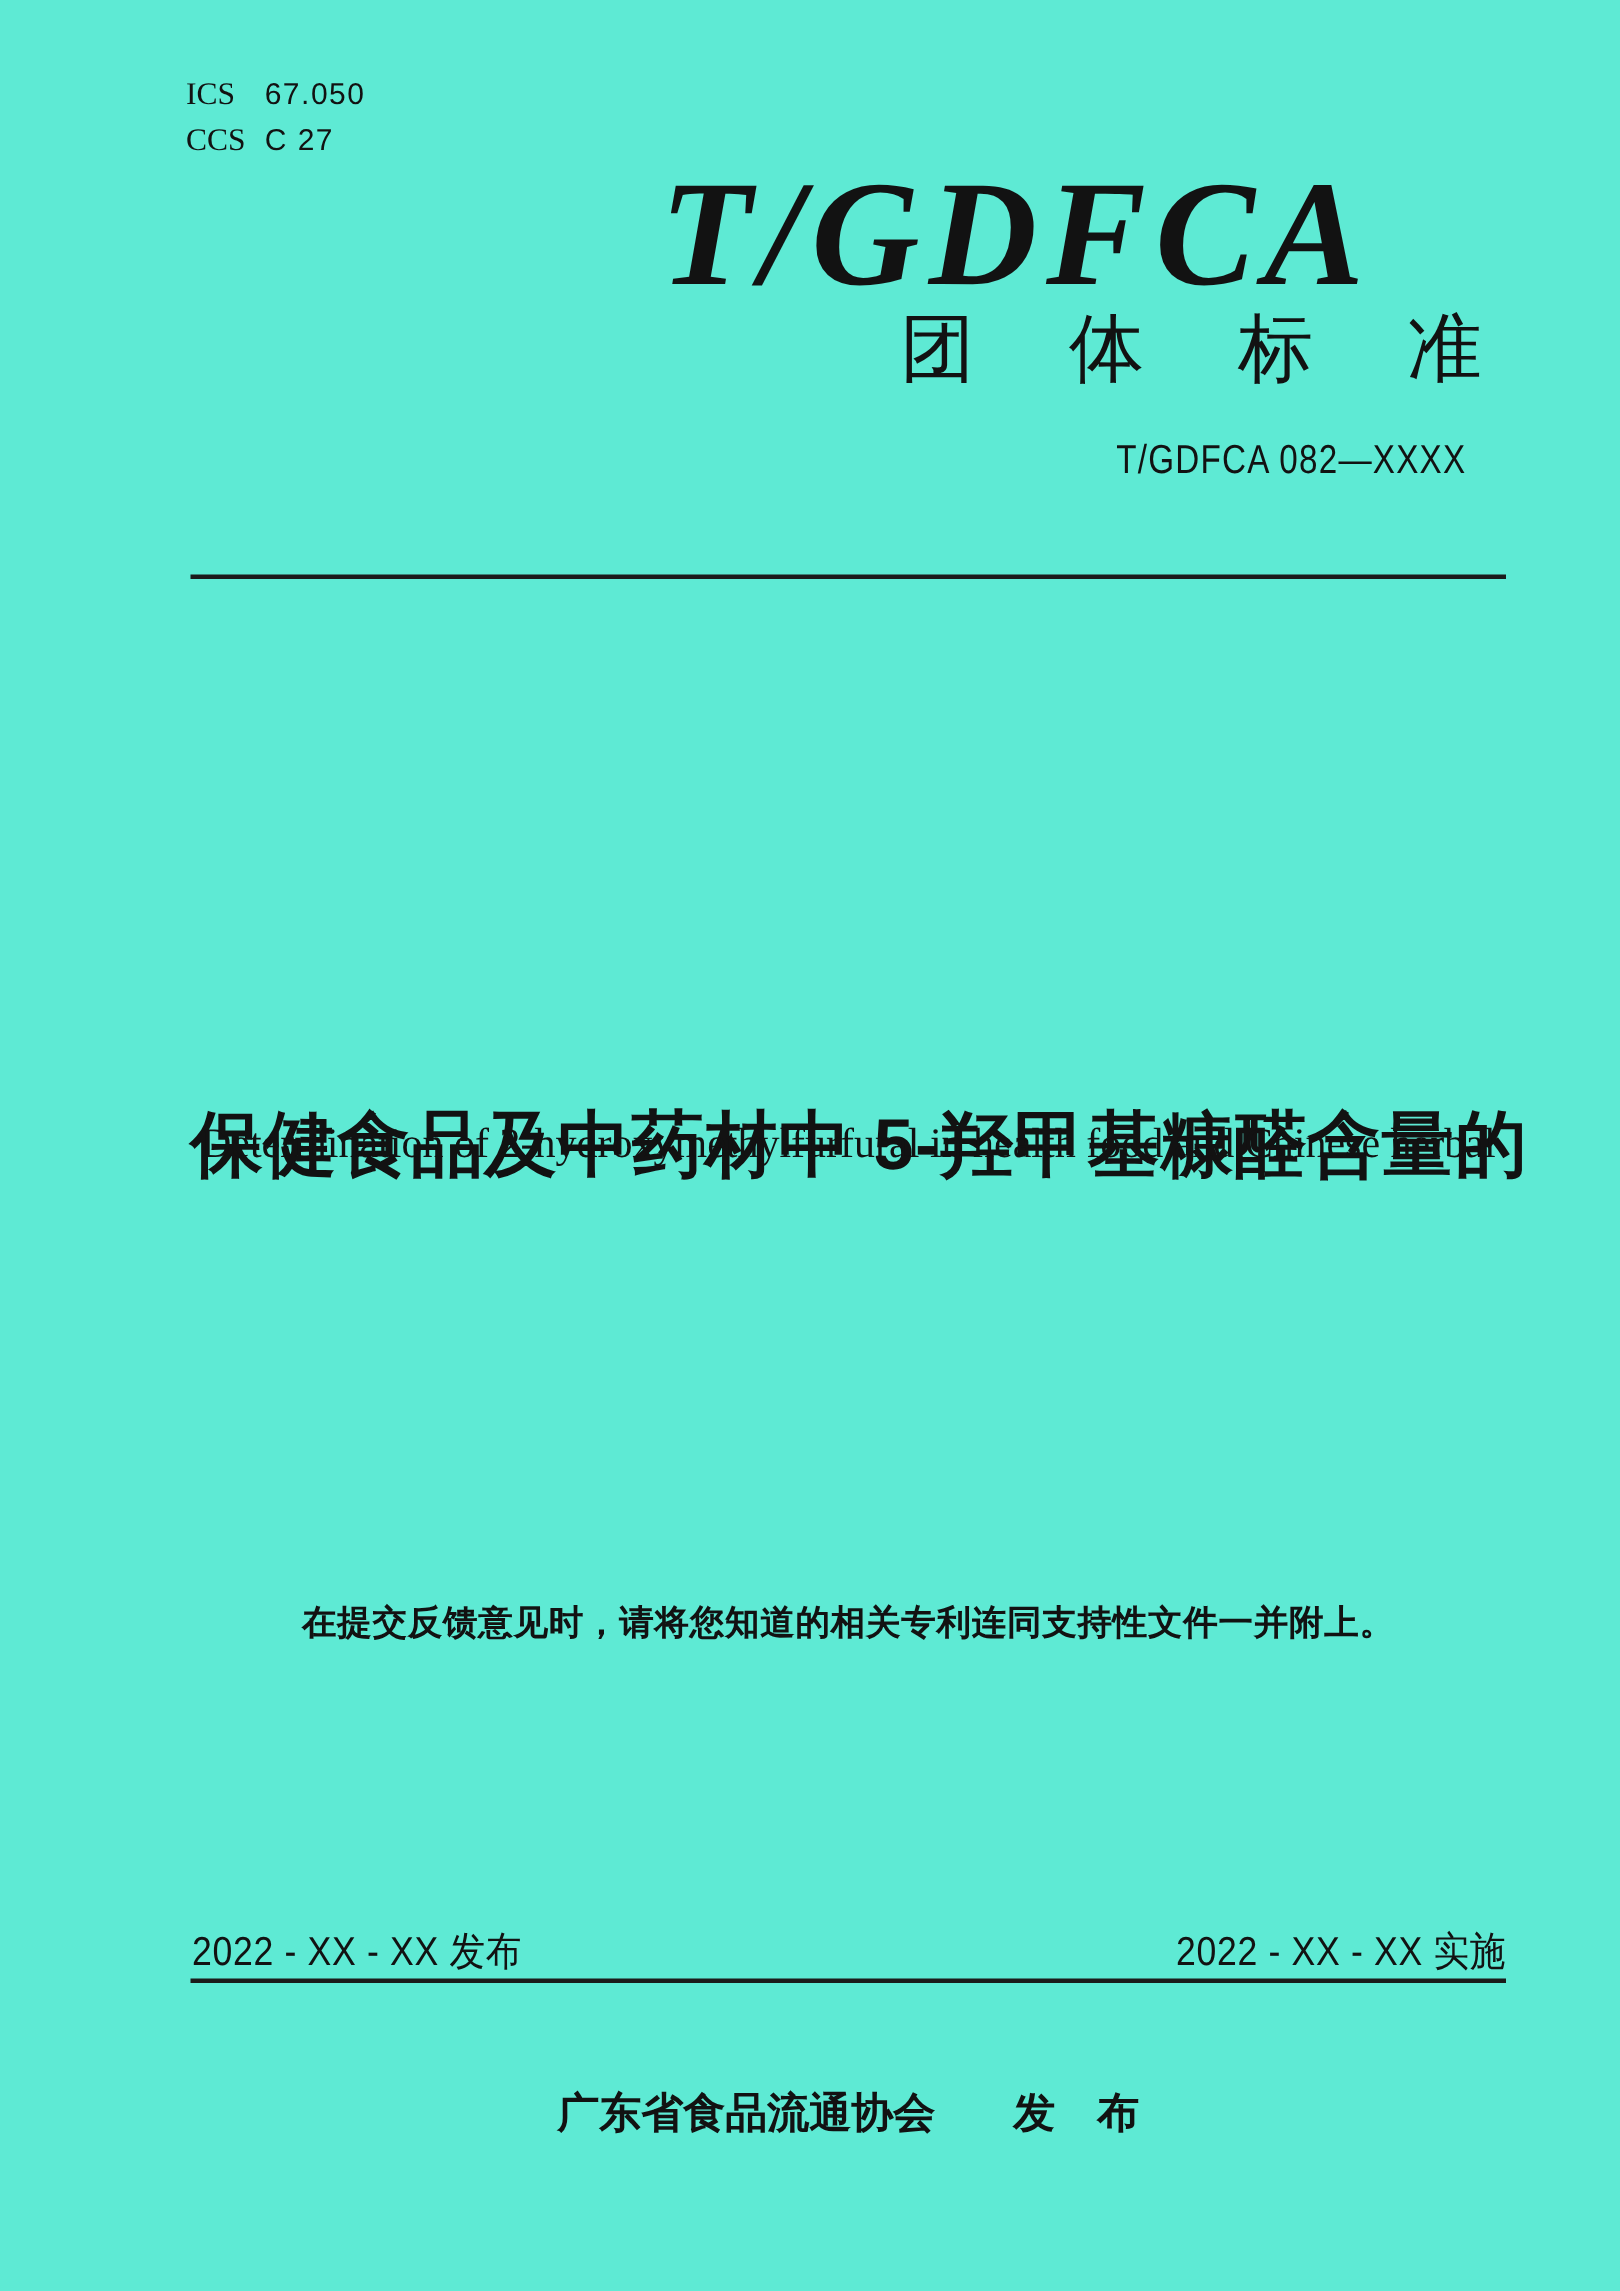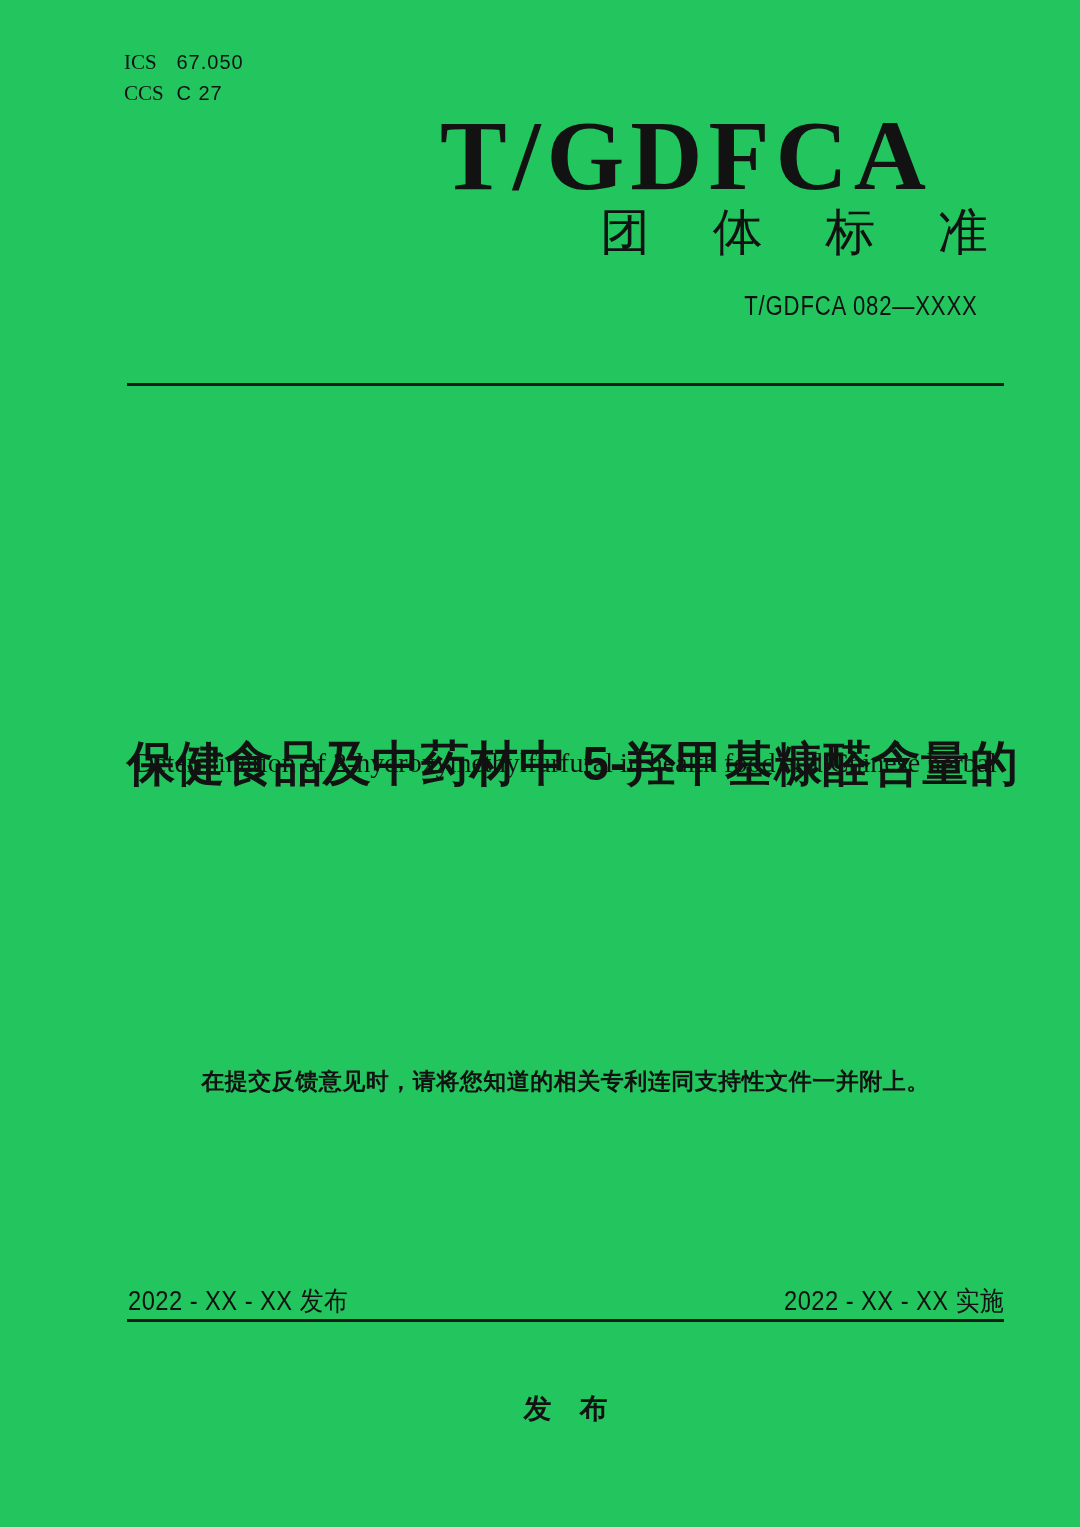--- a/index.html
+++ b/index.html
@@ -1,20 +1,20 @@
 <!DOCTYPE html>
 <html><head>
 <meta charset="utf-8">
 <style>
   html, body { margin: 0; padding: 0; background: #ffffff; }
   .page {
     position: relative;
     width: 1080px;
     height: 1527px;
-    background: #22c55e;
+    background: #5eead4;
     color: #121212;
     font-family: "Liberation Sans", sans-serif;
     overflow: hidden;
   }
 
   
   .ics-block { position: absolute; left: 124px; top: 47px; }
   .code-row { height: 31px; line-height: 31px; }
   .code-label {
     display: inline-block; width: 48px;
@@ -25,20 +25,21 @@
 
   
   .brand-latin {
     position: absolute; left: 440px; top: 106px;
     font-family: "Liberation Serif", serif;
     font-weight: bold;
     font-size: 100px;
     line-height: 1;
     letter-spacing: 6px;
     white-space: nowrap;
+    font-style: italic;
   }
   .brand-cn {
     position: absolute; left: 600px; top: 207px; width: 388px;
     display: flex; justify-content: space-between;
     font-size: 50px; line-height: 1; font-weight: 400;
   }
 
   
   .std-number {
     position: absolute; right: 102px; top: 291px;
@@ -129,16 +130,17 @@
 
 
   <div class="centered patent-note">在提交反馈意见时，请将您知道的相关专利连同支持性文件一并附上。</div>
 
   <div class="date issue-date">2022 - XX - XX 发布</div>
   <div class="date impl-date">2022 - XX - XX 实施</div>
 
   <div class="rule rule-bottom"></div>
 
   <div class="publisher-row">
+    <span>广东省食品流通协会</span>
     <span>发　布</span>
   </div>
 
 </div>
 
 </body></html>

